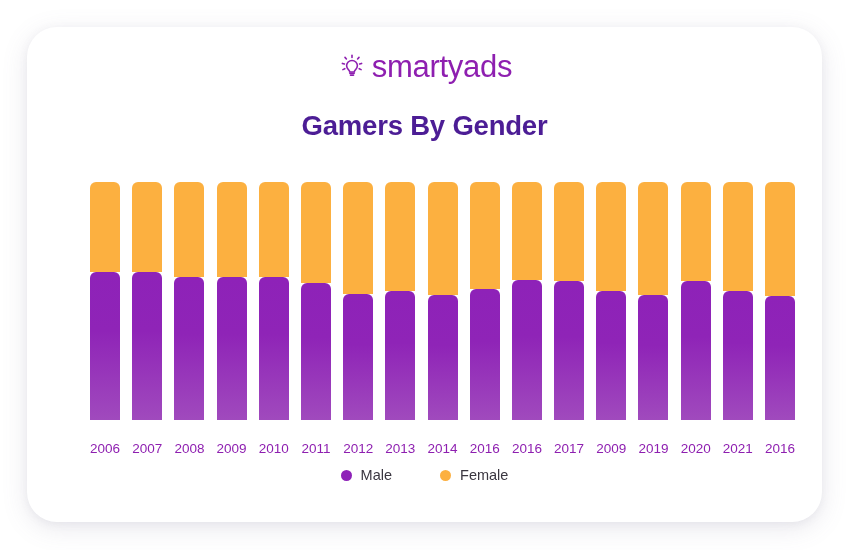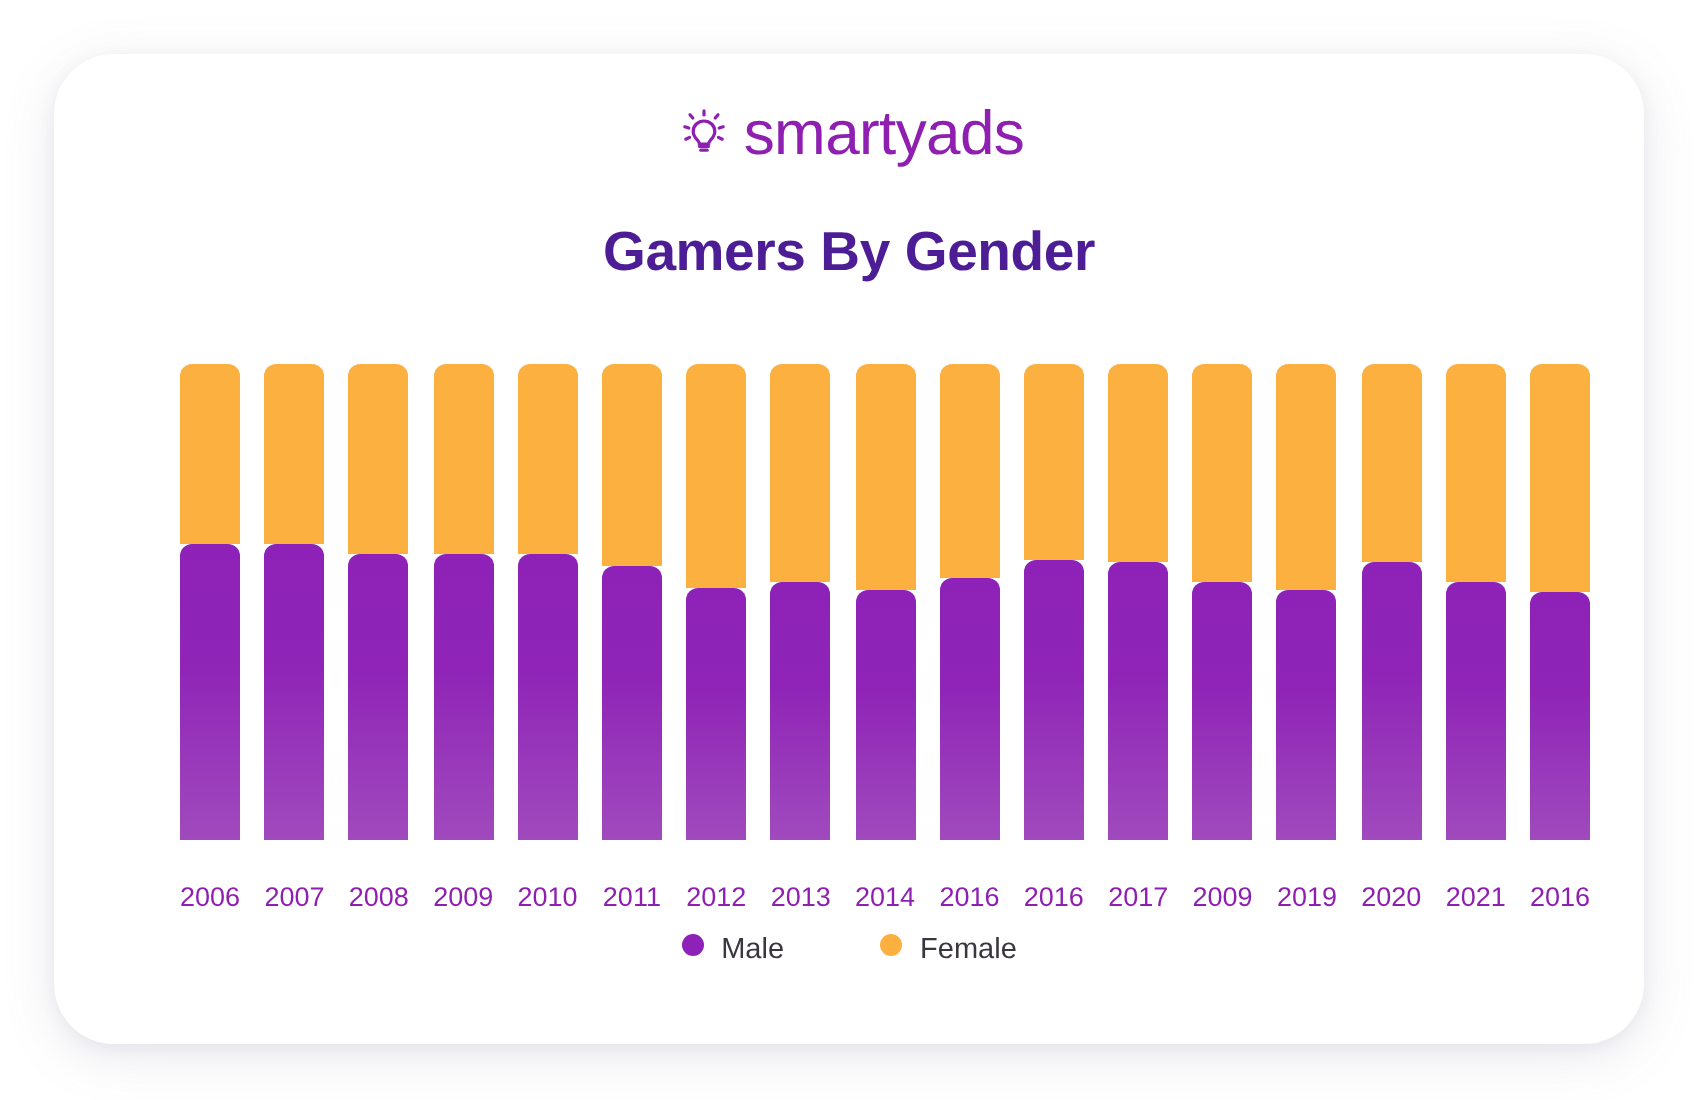--- a/index.html
+++ b/index.html
@@ -151,20 +151,21 @@
     left: 0;
     top: 440px;
     width: 100%;
     display: flex;
     align-items: center;
     justify-content: center;
     gap: 48px;
   }
   .legend-item {
     display: flex;
+    align-items: center;
     gap: 9px;
   }
   .legend-dot {
     width: 11px;
     height: 11px;
     border-radius: 50%;
     display: block;
   }
   .legend-label {
     font-size: 14.5px;

